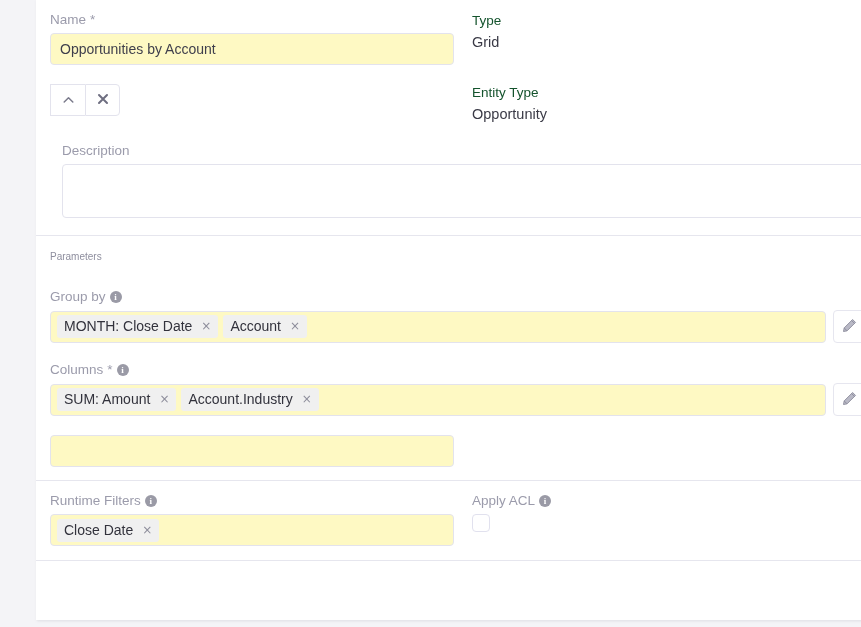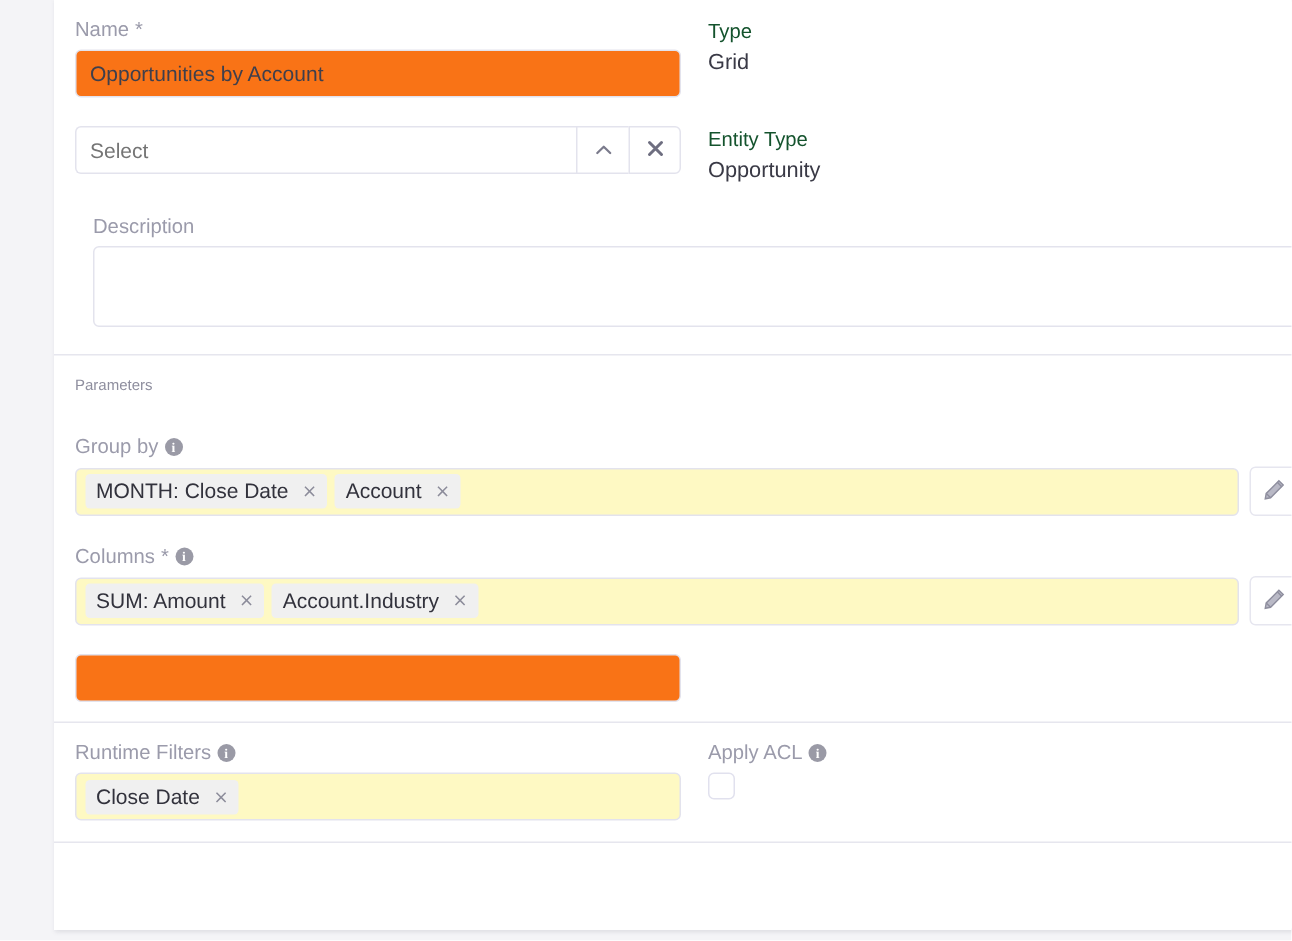--- a/index.html
+++ b/index.html
@@ -86,21 +86,21 @@
     position: relative;
     top: 0px;
   }
 
   
   .input {
     width: 404px;
     height: 32px;
     border: 1px solid #e3e3ed;
     border-radius: 4px;
-    background: #f97316;
+    background: #fef9c3;
     font-size: 14px;
     color: #3f3f4c;
     padding: 0 9px;
     line-height: 30px;
     outline: none;
     font-family: "Liberation Sans", sans-serif;
   }
   .input::placeholder { color: #a9a9bb; }
 
   .textarea {
@@ -251,21 +251,20 @@
       </div>
       <div class="col-right" style="padding-top:1px;">
         <div class="readonly-label">Type</div>
         <div class="readonly-value">Grid</div>
       </div>
     </div>
 
     <div class="row" style="margin-top:19px;">
       <div class="col-left">
         <div class="select-wrap">
-          <input class="select-field" type="text" placeholder="Select" style="">
           <button class="select-btn">
             <span class="chev">
               <svg width="11" height="8" viewBox="0 0 11 8" aria-hidden="true">
                 <path d="M1.2 6 L5.5 1.8 L9.8 6" fill="none" stroke="#7b7b8c" stroke-width="1.5" stroke-linecap="round" stroke-linejoin="round"></path>
               </svg>
             </span>
           </button>
           <button class="select-btn">
             <span class="xmark">
               <svg width="12" height="12" viewBox="0 0 12 12" aria-hidden="true">

